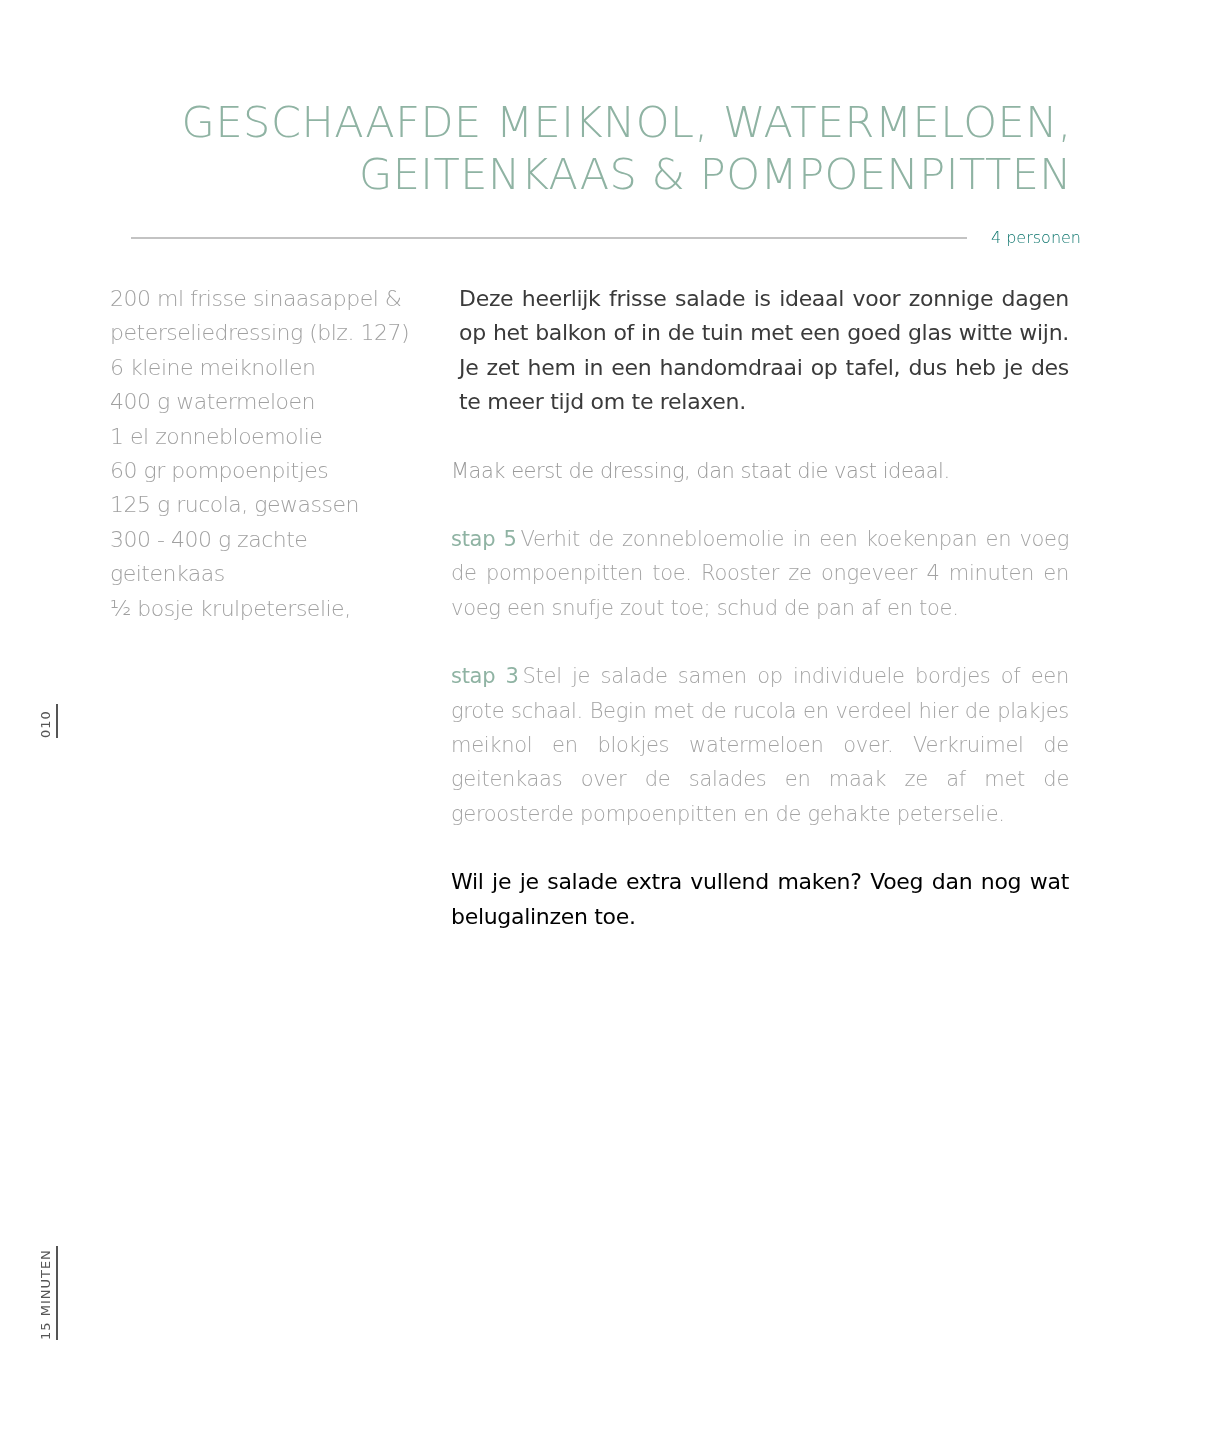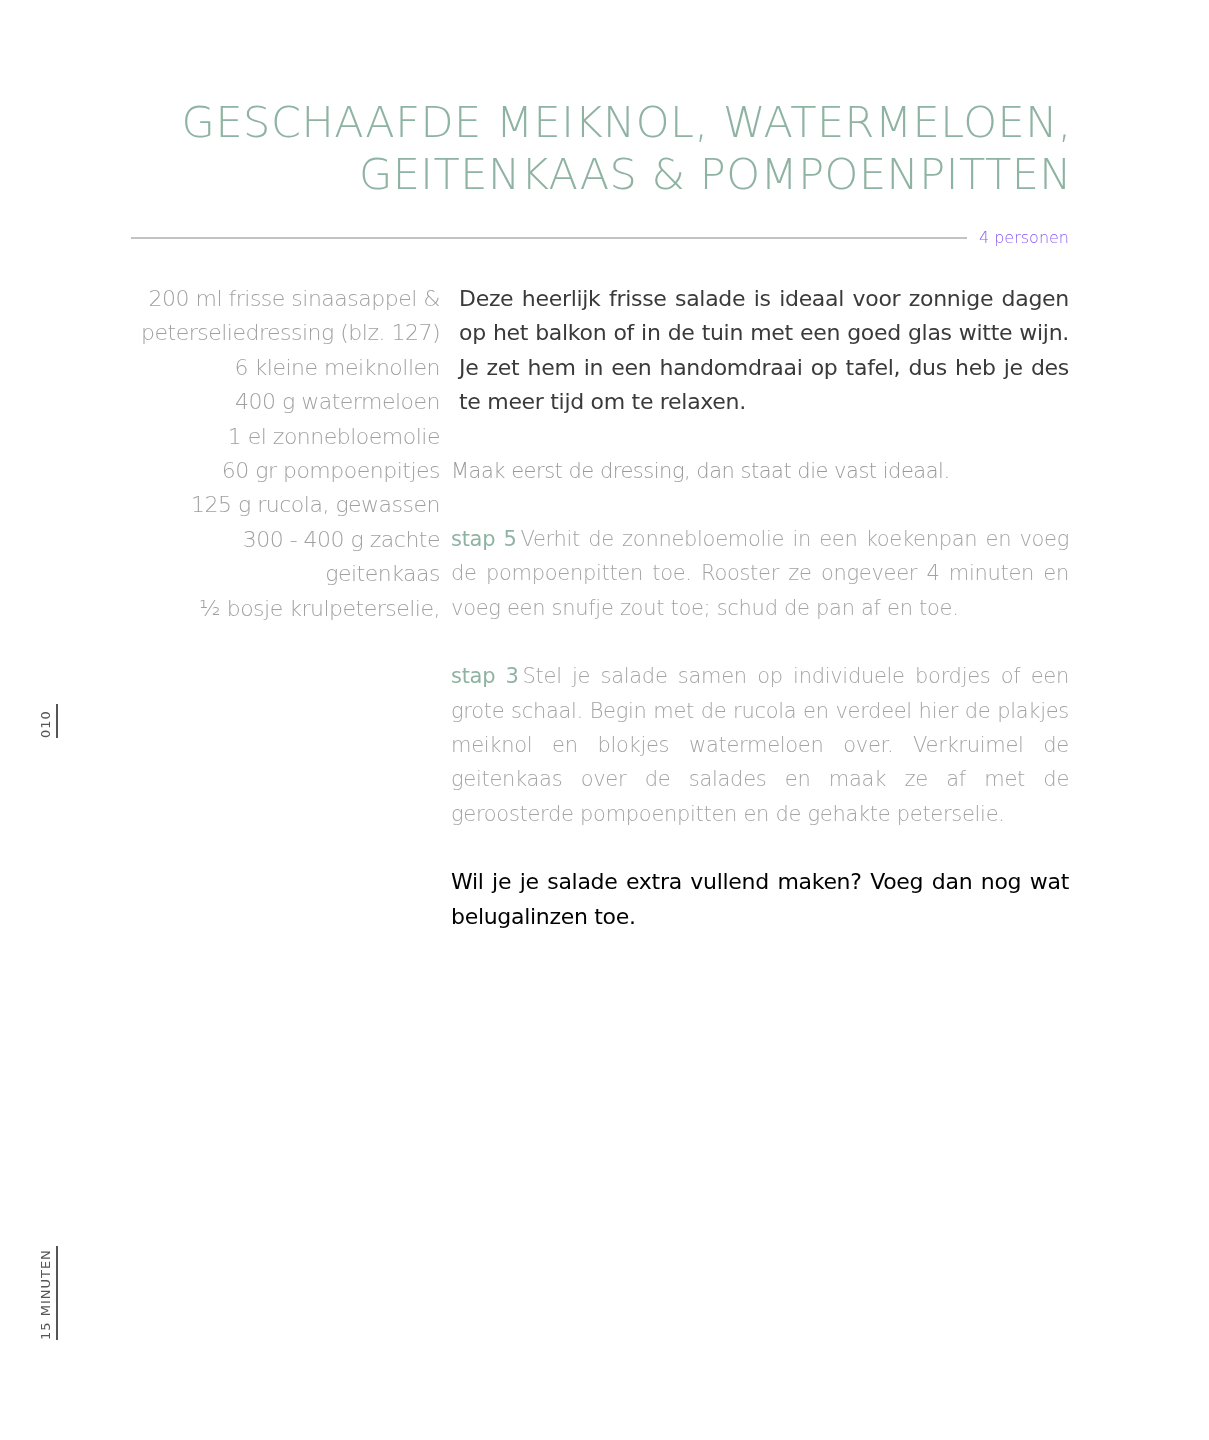--- a/index.html
+++ b/index.html
@@ -3,22 +3,22 @@
 <meta charset="utf-8">
 <style>
   html, body { margin:0; padding:0; background:#ffffff; }
   body { width:1209px; height:1440px; position:relative; overflow:hidden;
          font-family:"DejaVu Sans", sans-serif; }
   .title { position:absolute; right:137px; top:96px; text-align:right;
            color:#8fb3a3; font-family:"DejaVu Sans", sans-serif; font-weight:200;
            font-size:43px; line-height:52px; letter-spacing:0.5px; }
   .title div { white-space:nowrap;margin-left:32px; }
   .rule { position:absolute; left:131px; top:237px; width:836px; height:2px; background:#c3c3c3; }
-  .servings { position:absolute; right:140px; top:228px; font-size:16px; color:#8b5cf6; font-weight:300; }
-  .ingredients { position:absolute; left:120px; top:282px; width:320px; text-align:right;
+  .servings { position:absolute; right:128px; top:228px; font-size:16px; color:#0f766e; font-weight:300; }
+  .ingredients { position:absolute; left:110px; top:282px; width:320px; 
                  color:#a0a0a0; font-size:22px; line-height:34.4px; font-weight:200; letter-spacing:-0.5px; }
   .ingredients div { white-space:nowrap; }
   .main { position:absolute; left:451px; top:282px; width:618px; }
   .intro { color:#3a3a3a; font-size:22px; line-height:34.4px; text-align:justify; margin:0 0 34px 8px; letter-spacing:-0.3px; }
   .note { color:#9a9a9a; font-size:21px; line-height:34.4px; margin:0 0 34px 0; font-weight:200; letter-spacing:-0.5px; }
   .step { color:#a3a3a3; font-size:21px; line-height:34.4px; text-align:justify; margin:0 0 34px 0; font-weight:200; letter-spacing:-0.3px; }
   .step-label { color:#8fb3a3; font-weight:400; margin-right:4px; }
   .tip { color:#000000; font-size:22px; line-height:34.4px; text-align:justify; margin:0; letter-spacing:-0.3px; }
   .side-page { position:absolute; left:36px; top:704px; width:30px; height:36px; }
   .side-page .num { position:absolute; left:2px; top:34px; transform:rotate(-90deg); transform-origin:0 0;

